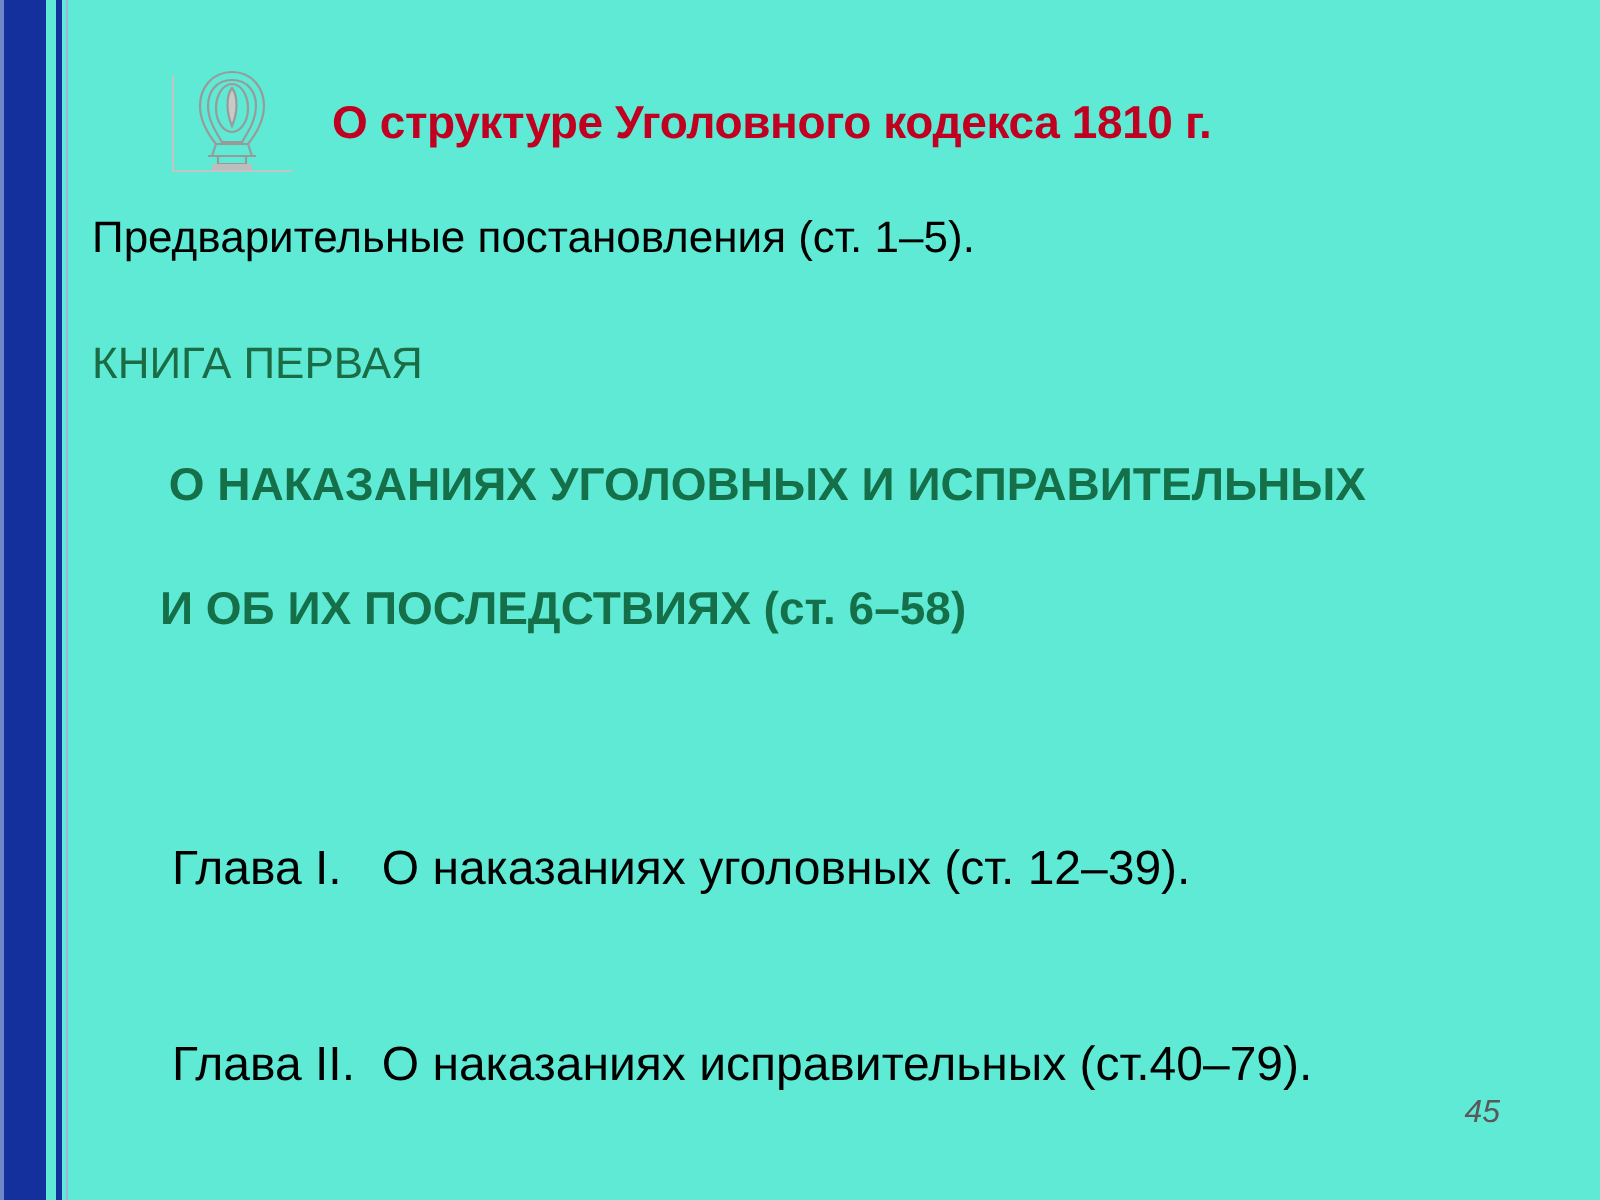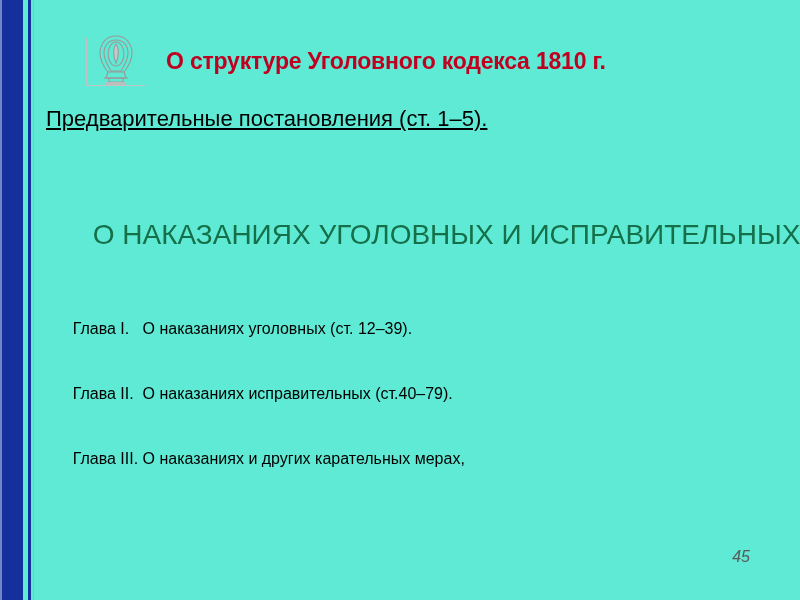--- a/index.html
+++ b/index.html
@@ -94,47 +94,46 @@
   }
 
   .line {
     font-size: 22px;
     color: #000000;
     line-height: 1.32;
     white-space: pre;
   }
 
   .line.plain {
-    margin-bottom: 11px;
-    text-decoration: underline;
+    margin-bottom: 0;
   }
 
   .spacer-sm { height: 34px; }
 
   .book-label {
     font-size: 22px;
     color: #1b6b45;
     line-height: 1.32;
     white-space: pre;
   }
 
   .book-title {
-    font-size: 28px;
-    font-weight: normal;
+    font-size: 23px;
+    font-weight: bold;
     color: #15704a;
     line-height: 1.34;
     white-space: pre;
   }
   .book-title .cont {
     display: block;
     padding-left: 34px;
   }
 
   .chapter {
-    font-size: 16px;
+    font-size: 24px;
     color: #000000;
     line-height: 1.35;
     white-space: pre;
   }
 
   .gap-1 { height: 6px; }
 
   
   .page-number {
     position: absolute;
@@ -174,23 +173,25 @@
     </div>
     <div class="slide-title">О структуре Уголовного кодекса 1810 г.</div>
   </div>
 
   <div class="body">
 
     <div class="line plain">Предварительные постановления (ст. 1–5).</div>
 
     <div class="spacer-sm"></div>
 
+    <div class="book-label">КНИГА ПЕРВАЯ</div>
 
     <div class="book-title">
       <span>О НАКАЗАНИЯХ УГОЛОВНЫХ И ИСПРАВИТЕЛЬНЫХ</span>
+      <span class="cont">И ОБ ИХ ПОСЛЕДСТВИЯХ (ст. 6–58)</span>
     </div>
 
     <div class="gap-1"></div>
 
     <div class="chapter">
       <span>Глава I.   О наказаниях уголовных (ст. 12–39).</span>
     </div>
 
     <div class="chapter">
       <span>Глава II.  О наказаниях исправительных (ст.40–79).</span>

